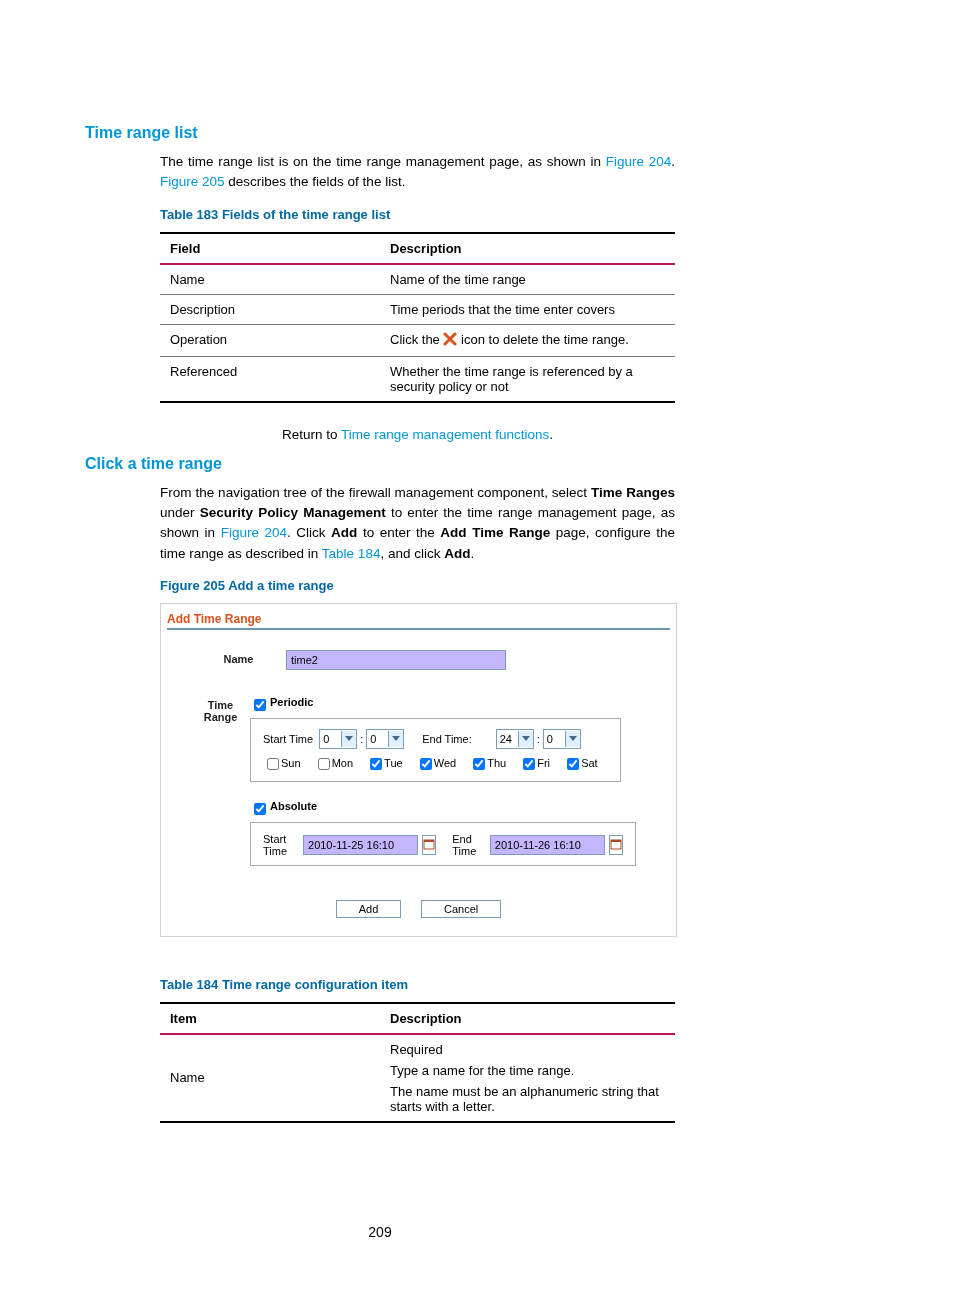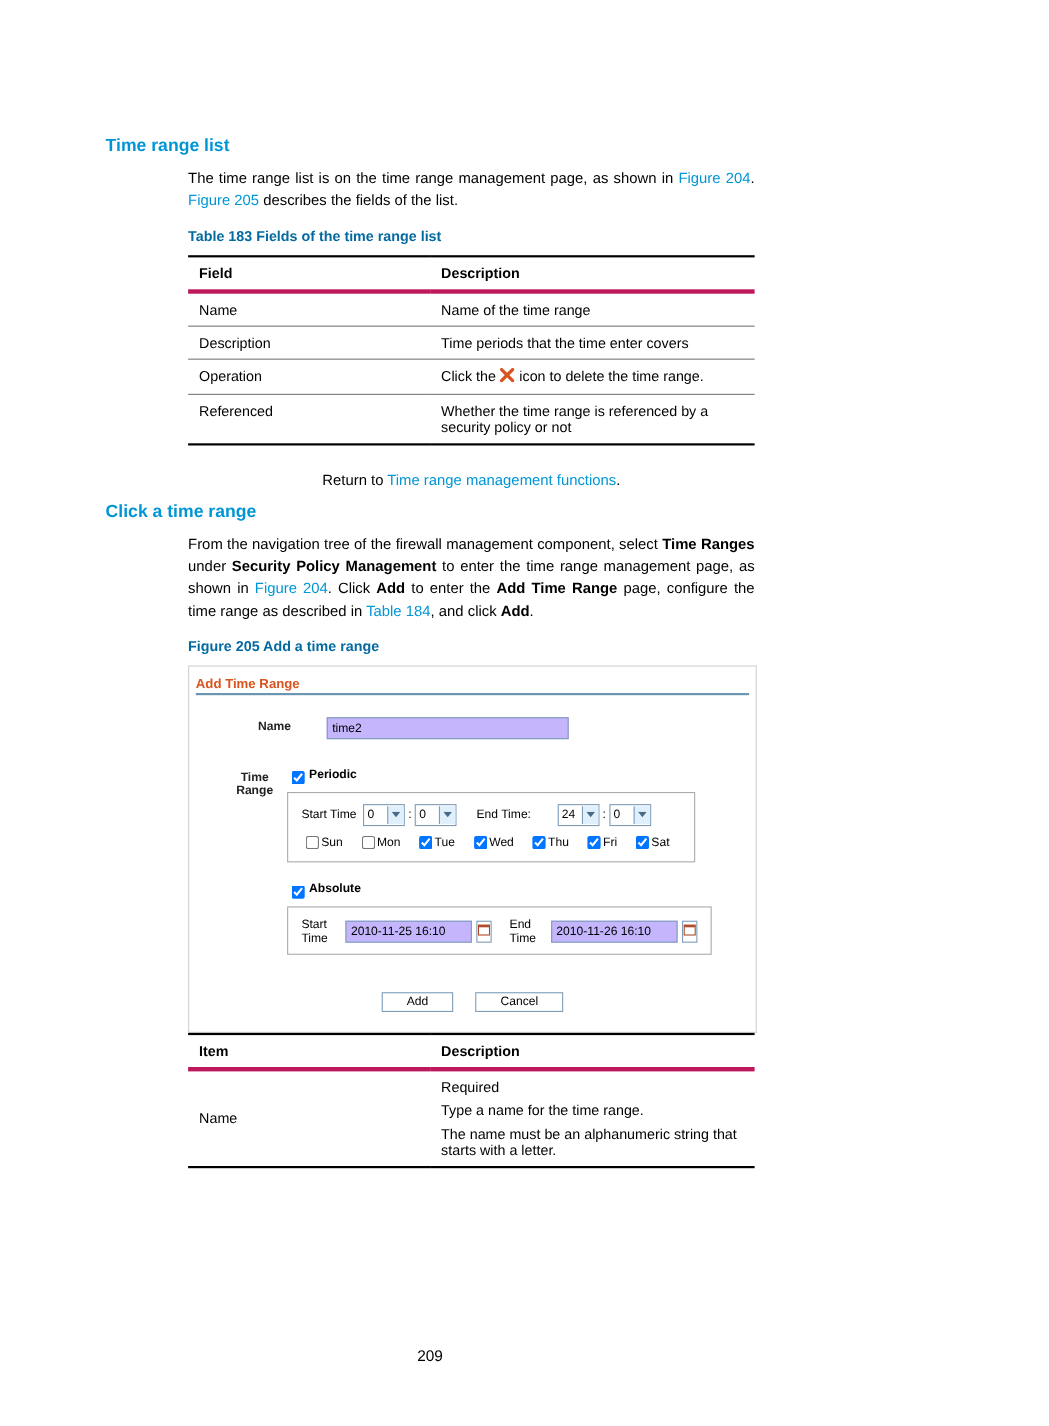--- a/index.html
+++ b/index.html
@@ -9,21 +9,20 @@
     color: #000;
     font-size: 13px;
     background: #fff;
   }
   .page {
     width: 760px;
     min-height: 1296px;
     padding: 118px 85px 64px 85px;
     box-sizing: border-box;
     position: relative;
-    margin-left: 11px;
   }
   .h2 {
     color: #0096d6;
     font-weight: bold;
     font-size: 16px;
     margin: 6px 0 10px 0;
   }
   .body-para {
     margin: 0 0 10px 75px;
     line-height: 1.5;
@@ -43,21 +42,21 @@
   table.doc-table {
     border-collapse: collapse;
     margin-left: 75px;
     width: calc(100% - 75px);
   }
   table.doc-table th {
     text-align: left;
     font-weight: bold;
     padding: 7px 10px;
     border-top: 2px solid #000;
-    border-bottom: 4px solid #be185d;
+    border-bottom: 2px solid #be185d;
     font-size: 13px;
   }
   table.doc-table td {
     padding: 7px 10px;
     border-bottom: 1px solid #777;
     vertical-align: top;
     font-size: 13px;
   }
   table.doc-table tr:last-child td { border-bottom: 2px solid #000; }
   .col-field { width: 200px; }
@@ -340,20 +339,21 @@
 
       </div>
     </div>
 
     <div class="btn-row">
       <button class="btn">Add</button>
       <button class="btn">Cancel</button>
     </div>
   </div>
 
+  <div class="table-caption" style="margin-top:40px;">Table 184 Time range configuration item</div>
 
   <table class="doc-table">
     <thead>
       <tr>
         <th class="col-field">Item</th>
         <th>Description</th>
       </tr>
     </thead>
     <tbody>
       <tr>

